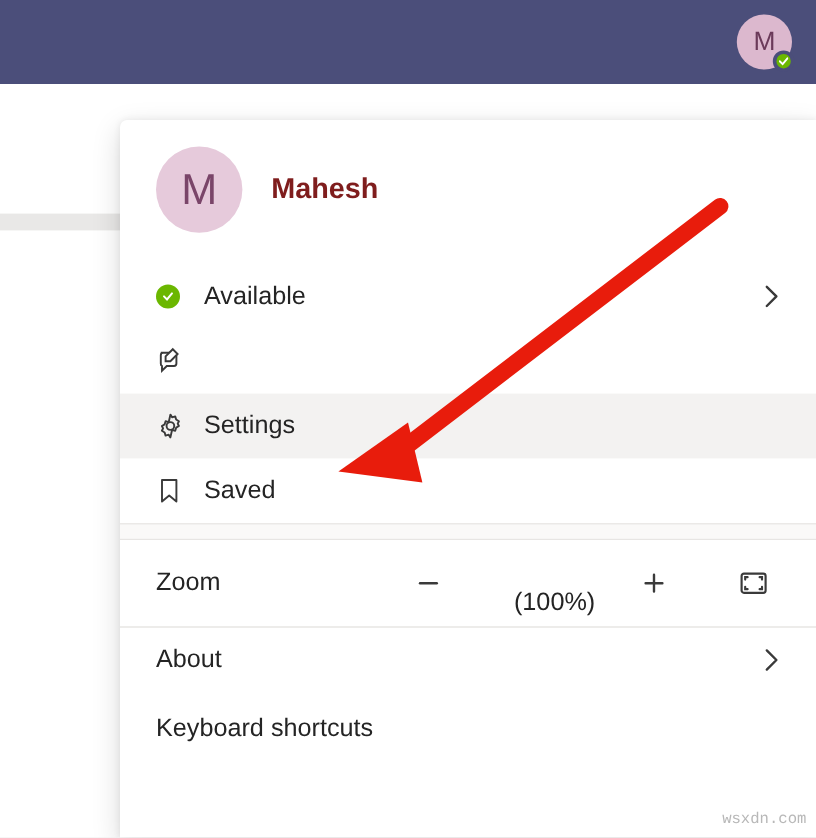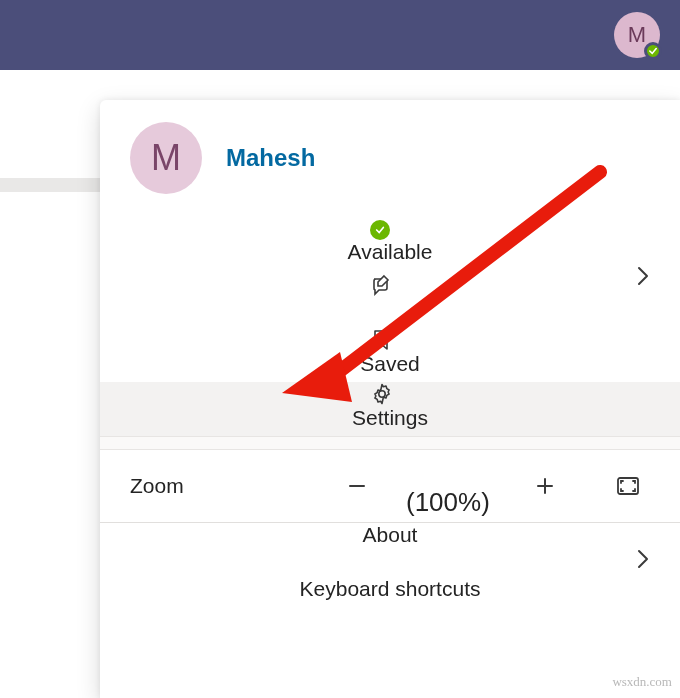--- a/index.html
+++ b/index.html
@@ -38,50 +38,50 @@
     overflow: hidden;
   }
   .profile-row {
     display: flex; align-items: center; padding: 22px 30px 26px 30px;
   }
   .avatar-large {
     width: 72px; height: 72px; border-radius: 50%;
     background: #e6cadb; display: flex; align-items: center; justify-content: center;
     color: #7a4569; font-size: 36px; font-weight: 400;
   }
-  .profile-name { margin-left: 24px; font-size: 24px; font-weight: 600; color: #0369a1; }
+  .profile-name { margin-left: 24px; font-size: 24px; font-weight: 600; color: #7f1d1d; }
   .item {
     display: flex; align-items: center; padding: 0 30px; height: 54px;
-    cursor: pointer; color: #242424; font-size: 21px; flex-direction: column;
+    cursor: pointer; color: #242424; font-size: 21px;
   }
   .item:hover, .item.hovered { background: #f3f2f1; }
   .item .icon-slot { width: 40px; display: flex; align-items: center; }
   .status-dot {
     width: 20px; height: 20px; border-radius: 50%; background: #6bb700;
     display: flex; align-items: center; justify-content: center;
   }
   .chevron { margin-left: auto; color: #444; }
   .sep { height: 1px; background: #e1dfdd; margin: 0; }
   .gap { height: 14px; background: #faf9f8; border-top: 1px solid #e7e5e3; border-bottom: 1px solid #e7e5e3;}
   .zoom-row {
     display: flex; align-items: center; padding: 0 30px; height: 72px;
     color: #242424; font-size: 21px; gap: 27px;
   }
   .zoom-row .label { flex: 1; }
   .zoom-btn {
     width: 44px; height: 44px; display: flex; align-items: center; justify-content: center;
     cursor: pointer; color: #444;
   }
-  .zoom-val { width: 90px; text-align: left; font-size: 26px; margin-top: 32px; }
+  .zoom-val { width: 90px; text-align: right; font-size: 21px; margin-top: 32px; }
   .arrow-annot {
     position: absolute; pointer-events: none; z-index: 50;
   }
   .watermark {
     position: absolute; right: 8px; bottom: 8px; font-size: 13px; color: #b8b8b8;
-    font-family: Liberation Serif, serif; z-index: 60;
+    font-family: Liberation Mono, monospace; z-index: 60;
   }
   svg { display: block; }
 </style>
 </head>
 <body>
 
 <div class="app">
 
   <div class="topbar">
     <div class="avatar-small">
@@ -124,37 +124,37 @@
 
     <div class="item">
       <span class="icon-slot">
         <svg width="24" height="24" viewBox="0 0 24 24" fill="none" stroke="#3a3a3a" stroke-width="1.6">
           <path d="M4 5 h11 a2 2 0 0 1 2 2 v7 a2 2 0 0 1 -2 2 h-6 l-4 4 v-4 a2 2 0 0 1 -1 -2 v-7 a2 2 0 0 1 2 -2 z"></path>
           <path d="M14 2 l4 4 l-6 6 h-4 v-4 z" fill="#fff"></path>
         </svg>
       </span>
     </div>
 
-    <div class="item">
-      <span class="icon-slot">
-        <svg width="22" height="24" viewBox="0 0 22 24" fill="none" stroke="#3a3a3a" stroke-width="1.6">
-          <path d="M5 3 h12 v18 l-6 -5 l-6 5 z" stroke-linejoin="round"></path>
-        </svg>
-      </span>
-      <span>Saved</span>
-    </div>
-
     <div class="item hovered">
       <span class="icon-slot">
         <svg width="24" height="24" viewBox="0 0 24 24" fill="none" stroke="#3a3a3a" stroke-width="1.6">
           <circle cx="12" cy="12" r="3.2"></circle>
           <path d="M12 2.5 l1.4 2.3 2.6-.8 .8 2.6 2.3 1.4 -1 2 1 2 -2.3 1.4 -.8 2.6 -2.6-.8 L12 21.5 l-1.4-2.3 -2.6 .8 -.8-2.6 L4.9 16 l1-2 -1-2 2.3-1.4 .8-2.6 2.6 .8 z" stroke-linejoin="round"></path>
         </svg>
       </span>
       <span>Settings</span>
+    </div>
+
+    <div class="item">
+      <span class="icon-slot">
+        <svg width="22" height="24" viewBox="0 0 22 24" fill="none" stroke="#3a3a3a" stroke-width="1.6">
+          <path d="M5 3 h12 v18 l-6 -5 l-6 5 z" stroke-linejoin="round"></path>
+        </svg>
+      </span>
+      <span>Saved</span>
     </div>
 
     <div class="gap"></div>
 
     <div class="zoom-row">
       <span class="label">Zoom</span>
       <span class="zoom-btn">
         <svg width="20" height="20" viewBox="0 0 20 20">
             <path d="M3 10 H17" stroke="#3a3a3a" stroke-width="2" stroke-linecap="round"></path>
           </svg>

